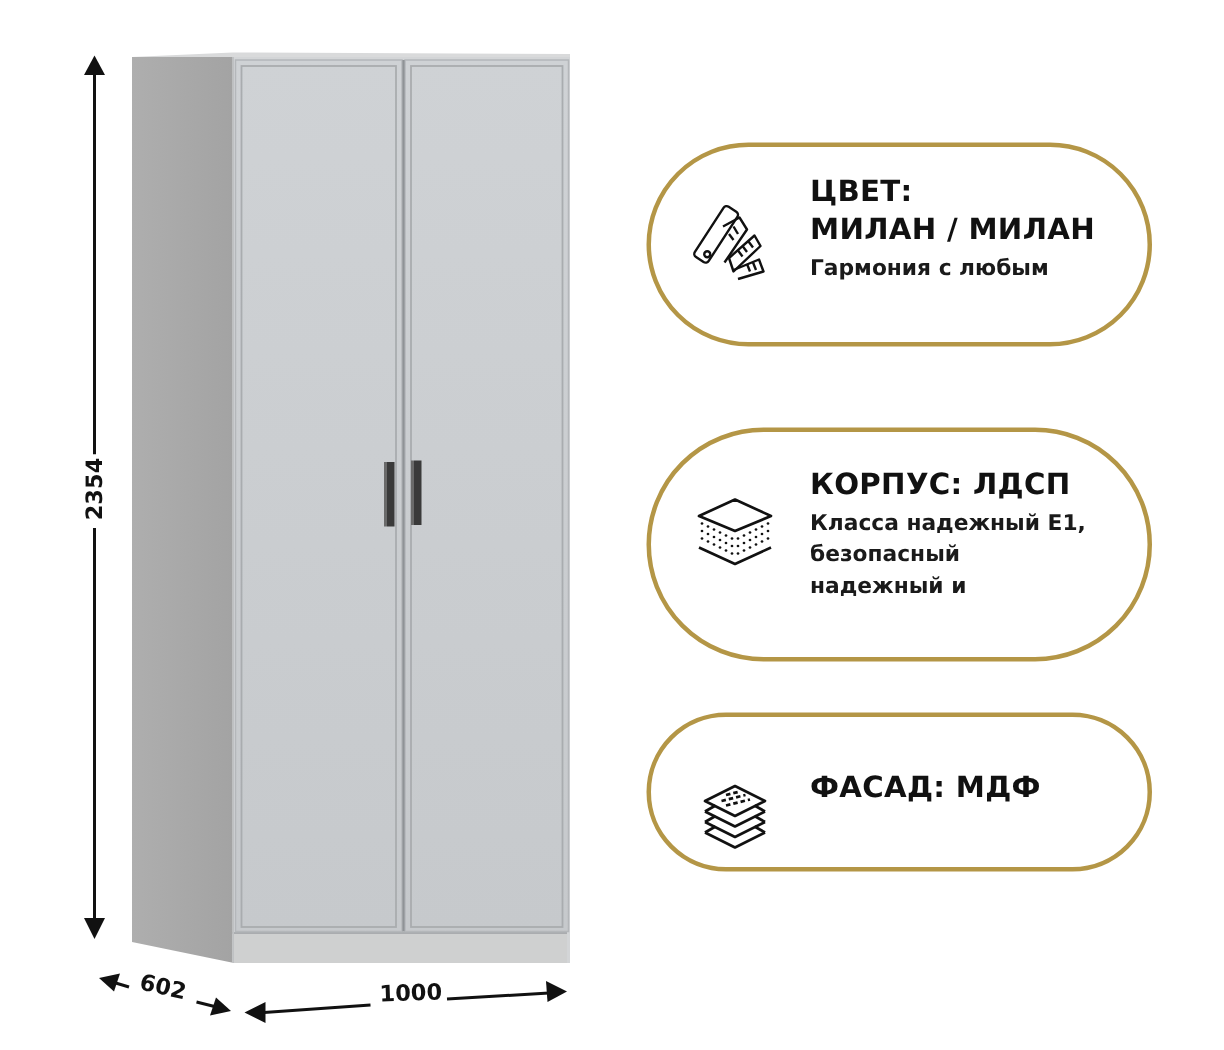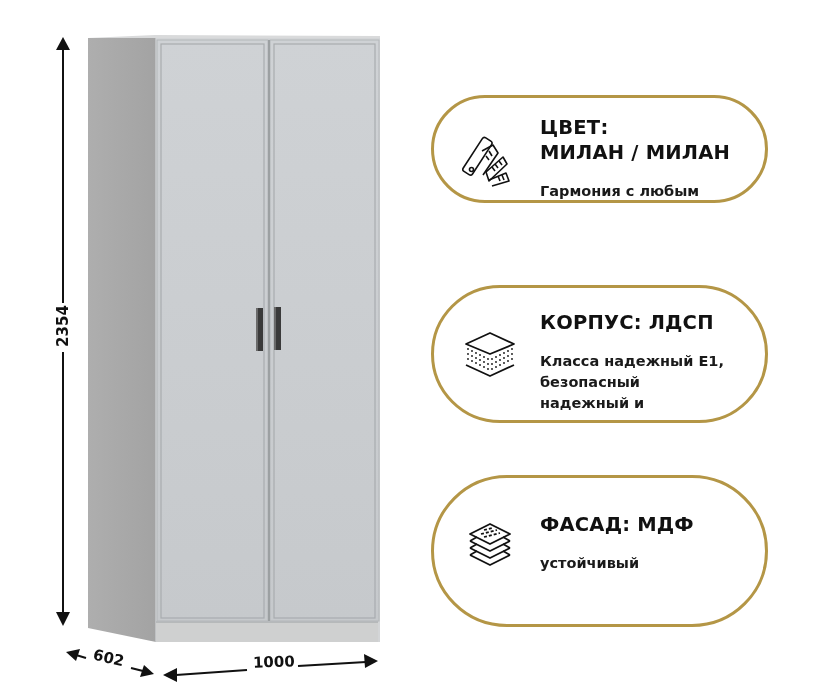--- a/index.html
+++ b/index.html
@@ -8,21 +8,21 @@
   svg { display: block; }
 
   .pill {
     position: absolute; left: 431px; width: 337px;
     border: 3.5px solid #B49646; border-radius: 80px; box-sizing: border-box;
     background: #fff;
   }
   .pill .icon { position: absolute; left: 28px; width: 56px; height: 56px; }
   .pill .text { position: absolute; left: 106px; right: 10px; }
   .pill .title { font-weight: bold; font-size: 19.5px; line-height: 25px; letter-spacing: 0.2px; color: #111; }
-  .pill .desc { font-weight: bold; font-size: 14.5px; line-height: 21px; color: #1a1a1a; margin-top: 16px; }
+  .pill .desc { font-weight: bold; font-size: 14.5px; line-height: 21px; color: #1a1a1a; margin-top: 4px; }
 
   .dim-label { position: absolute; font-weight: bold; font-size: 15px; color: #111; background: #fff; }
 </style>
 </head>
 <body>
 
 <div class="abs" style="left:0;top:0;width:420px;height:700px;">
   <svg width="420" height="700" viewBox="0 0 420 700">
     <defs>
       <linearGradient id="sideG" x1="0" x2="1" y1="0" y2="0">
@@ -81,21 +81,21 @@
 
     <polygon points="163,45 177,38 177,52" fill="#111"></polygon>
     <line x1="176" y1="45" x2="247" y2="40" stroke="#111" stroke-width="2"></line>
     <line x1="298" y1="36" x2="366" y2="32" stroke="#111" stroke-width="2"></line>
     <polygon points="378,31 364,24 365,38" fill="#111"></polygon>
   </svg>
 </div>
 <div class="dim-label" style="left:93px;top:649px;transform:rotate(13deg);">602</div>
 <div class="dim-label" style="left:253px;top:653px;transform:rotate(-2deg);">1000</div>
 
-<div class="pill" style="top:95px;height:108px;">
+<div class="pill" style="top:95px;height:136px;">
   <div class="icon" style="top:33px;">
     <svg width="56" height="56" viewBox="0 0 56 56" fill="none" stroke="#111" stroke-width="1.6" stroke-linejoin="round">
       <rect x="10" y="5" width="11" height="40" rx="2.5" transform="rotate(33 15 25)"></rect>
       <circle cx="9.5" cy="38.5" r="2"></circle>
       <path d="M20 20 L31 14 L36 22 L21 44"></path>
       <path d="M24 41 L41 26 L45 33 L27 50 Z"></path>
       <path d="M27 49 L44 42 L47 50 L30 55"></path>
       <line x1="27" y1="20" x2="30" y2="25"></line>
       <line x1="24" y1="25" x2="27" y2="29"></line>
       <line x1="33" y1="33" x2="36" y2="37"></line>
@@ -107,21 +107,21 @@
   </div>
   <div class="text" style="top:17px;">
     <div class="title">ЦВЕТ:</div>
     <div class="title">МИЛАН / МИЛАН</div>
     <div class="desc">
       <div>Гармония с любым</div>
     </div>
   </div>
 </div>
 
-<div class="pill" style="top:285px;height:138px;">
+<div class="pill" style="top:285px;height:156px;">
   <div class="icon" style="top:38px;">
     <svg width="56" height="56" viewBox="0 0 56 56" fill="none" stroke="#111" stroke-width="1.8" stroke-linejoin="round">
       <polygon points="4,18 28,7 52,18 28,28"></polygon>
       <polyline points="4,39 28,50 52,39"></polyline>
       <g fill="#111" stroke="none">
         <circle cx="6" cy="23" r="0.9"></circle>
           <circle cx="10" cy="25" r="0.9"></circle>
           <circle cx="14" cy="27" r="0.9"></circle>
           <circle cx="18" cy="29" r="0.9"></circle>
           <circle cx="22" cy="31" r="0.9"></circle>
@@ -162,37 +162,36 @@
   <div class="text" style="top:22px;">
     <div class="title">КОРПУС: ЛДСП</div>
     <div class="desc">
       <div>Класса надежный E1,</div>
       <div>безопасный</div>
       <div>надежный и</div>
     </div>
   </div>
 </div>
 
-<div class="pill" style="top:475px;height:152px;">
+<div class="pill" style="top:475px;height:106px;">
   <div class="icon" style="top:38px;">
     <svg width="56" height="56" viewBox="0 0 56 56" fill="none" stroke="#111" stroke-width="1.8" stroke-linejoin="round">
       <polyline points="8,39 28,49 48,39"></polyline>
       <polyline points="8,39 15,35"></polyline>
       <polyline points="48,39 41,35"></polyline>
       <polyline points="8,32 28,42 48,32"></polyline>
       <polyline points="8,32 15,28"></polyline>
       <polyline points="48,32 41,28"></polyline>
       <polyline points="8,25 28,35 48,25"></polyline>
       <polyline points="8,25 15,21"></polyline>
       <polyline points="48,25 41,21"></polyline>
       <polygon points="8,18 28,8 48,18 28,28"></polygon>
       <line x1="22" y1="14" x2="30" y2="12" stroke-dasharray="3 2"></line>
       <line x1="19" y1="18" x2="35" y2="14" stroke-dasharray="3 2"></line>
       <line x1="22" y1="21" x2="38" y2="17" stroke-dasharray="3 2"></line>
     </svg>
   </div>
   <div class="text" style="top:34px;">
     <div class="title">ФАСАД: МДФ</div>
     <div class="desc">
-      <div>устойчивый</div>
     </div>
   </div>
 </div>
 
 </body></html>

